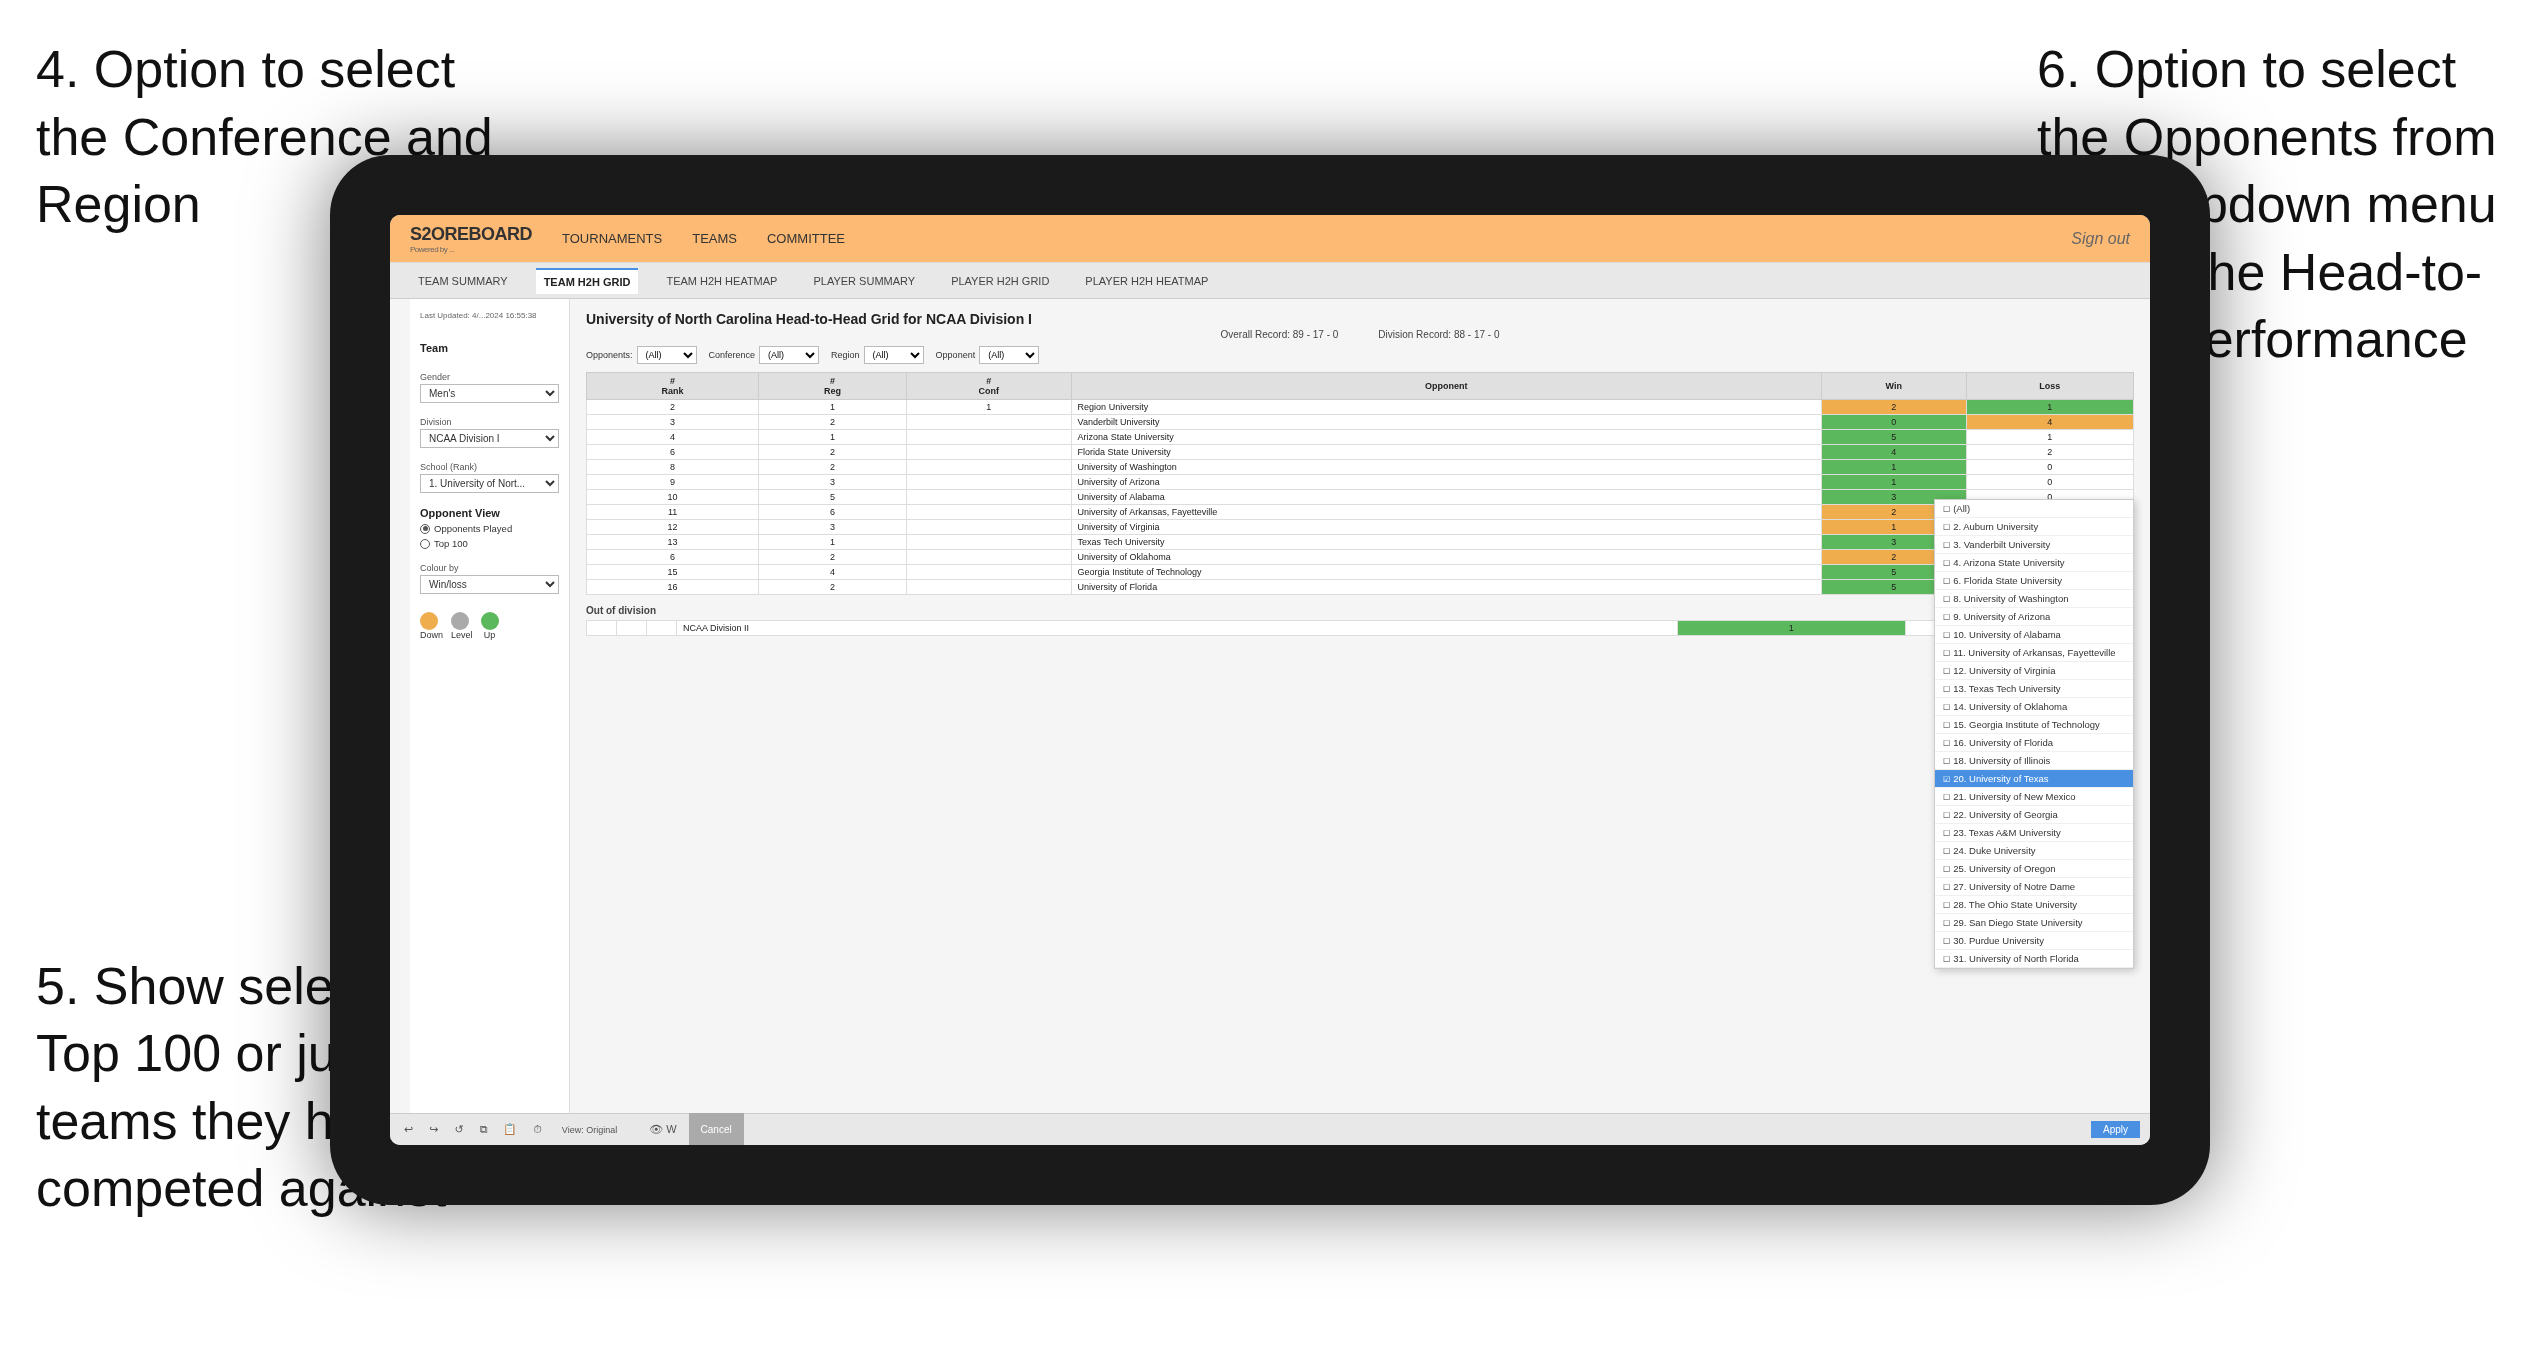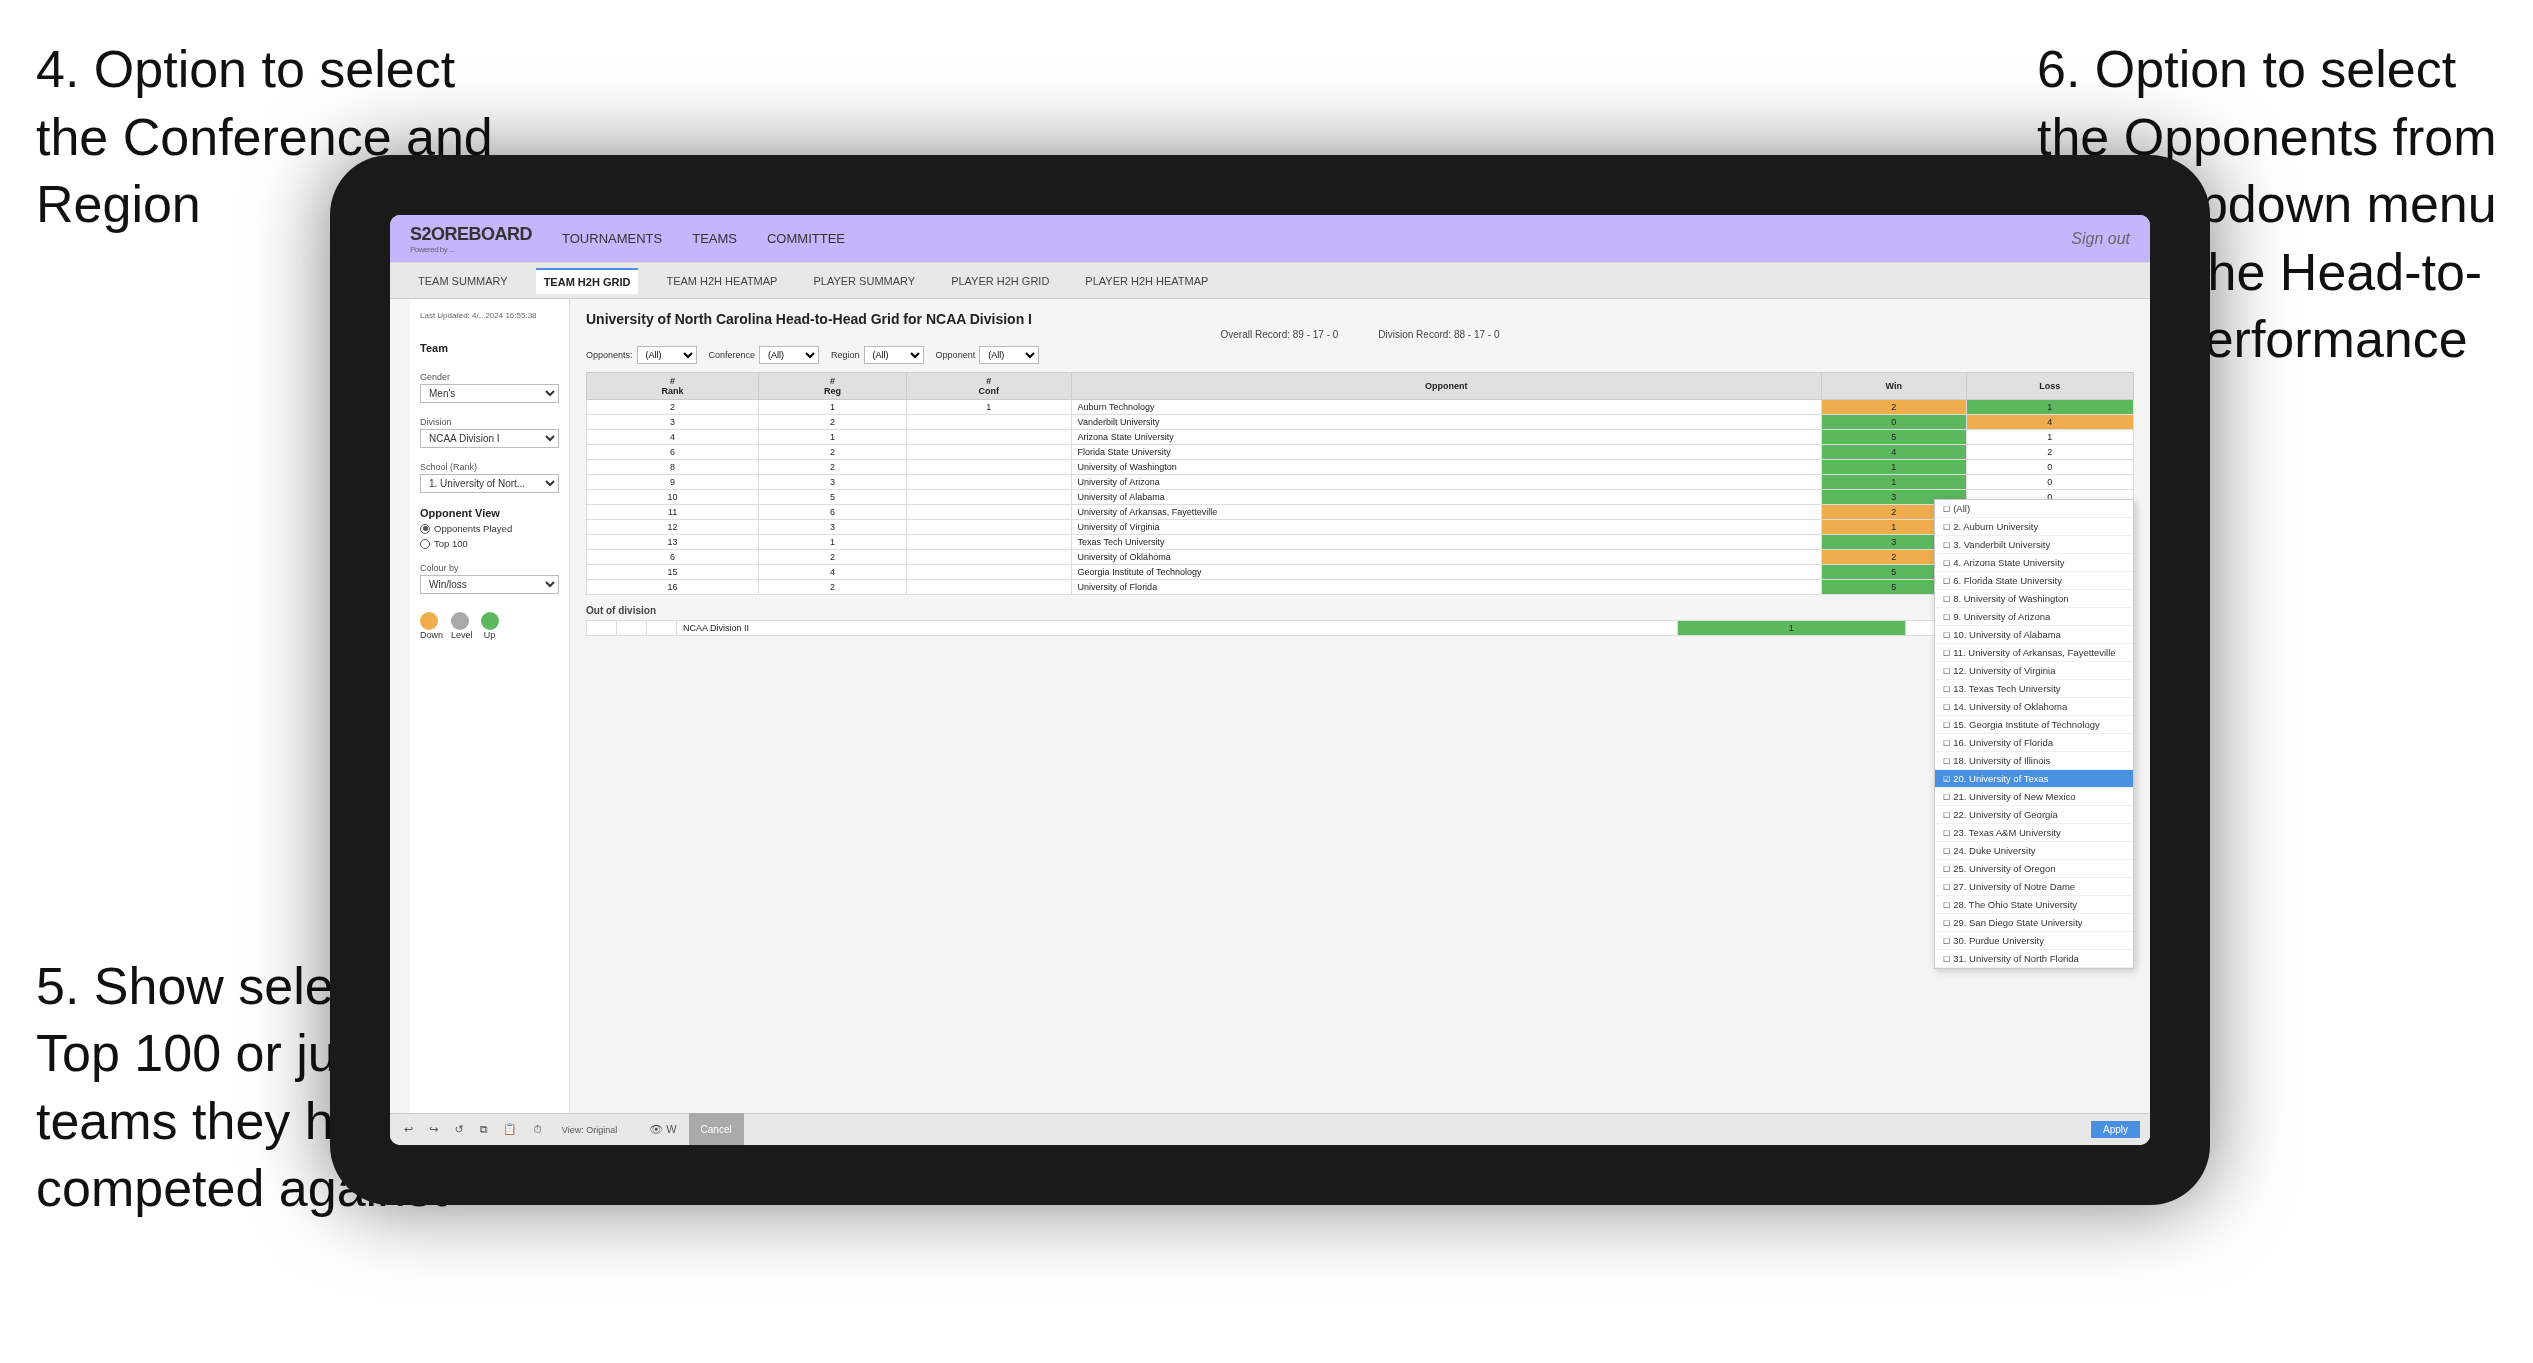--- a/index.html
+++ b/index.html
@@ -69,21 +69,21 @@
       height: 930px;
       background: #f0f0f0;
       border-radius: 10px;
       overflow: hidden;
       display: flex;
       flex-direction: column;
     }
 
     
     .top-nav {
-      background: #c4b5fd;
+      background: #fdba74;
       height: 48px;
       display: flex;
       align-items: center;
       padding: 0 20px;
       border-bottom: 1px solid #ddd;
       flex-shrink: 0;
     }
 
     .logo {
       font-size: 18px;
@@ -619,21 +619,21 @@
               <th>Opponent</th>
               <th>Win</th>
               <th>Loss</th>
             </tr>
           </thead>
           <tbody id="table-body">
           <tr>
     <td>2</td>
     <td>1</td>
     <td>1</td>
-    <td class="team-name">Auburn Technology</td>
+    <td class="team-name">Region University</td>
     <td class="cell-yellow">2</td>
     <td class="cell-green">1</td>
   </tr>
               <tr>
     <td>3</td>
     <td>2</td>
     <td></td>
     <td class="team-name">Vanderbilt University</td>
     <td class="cell-green">0</td>
     <td class="cell-yellow">4</td>

